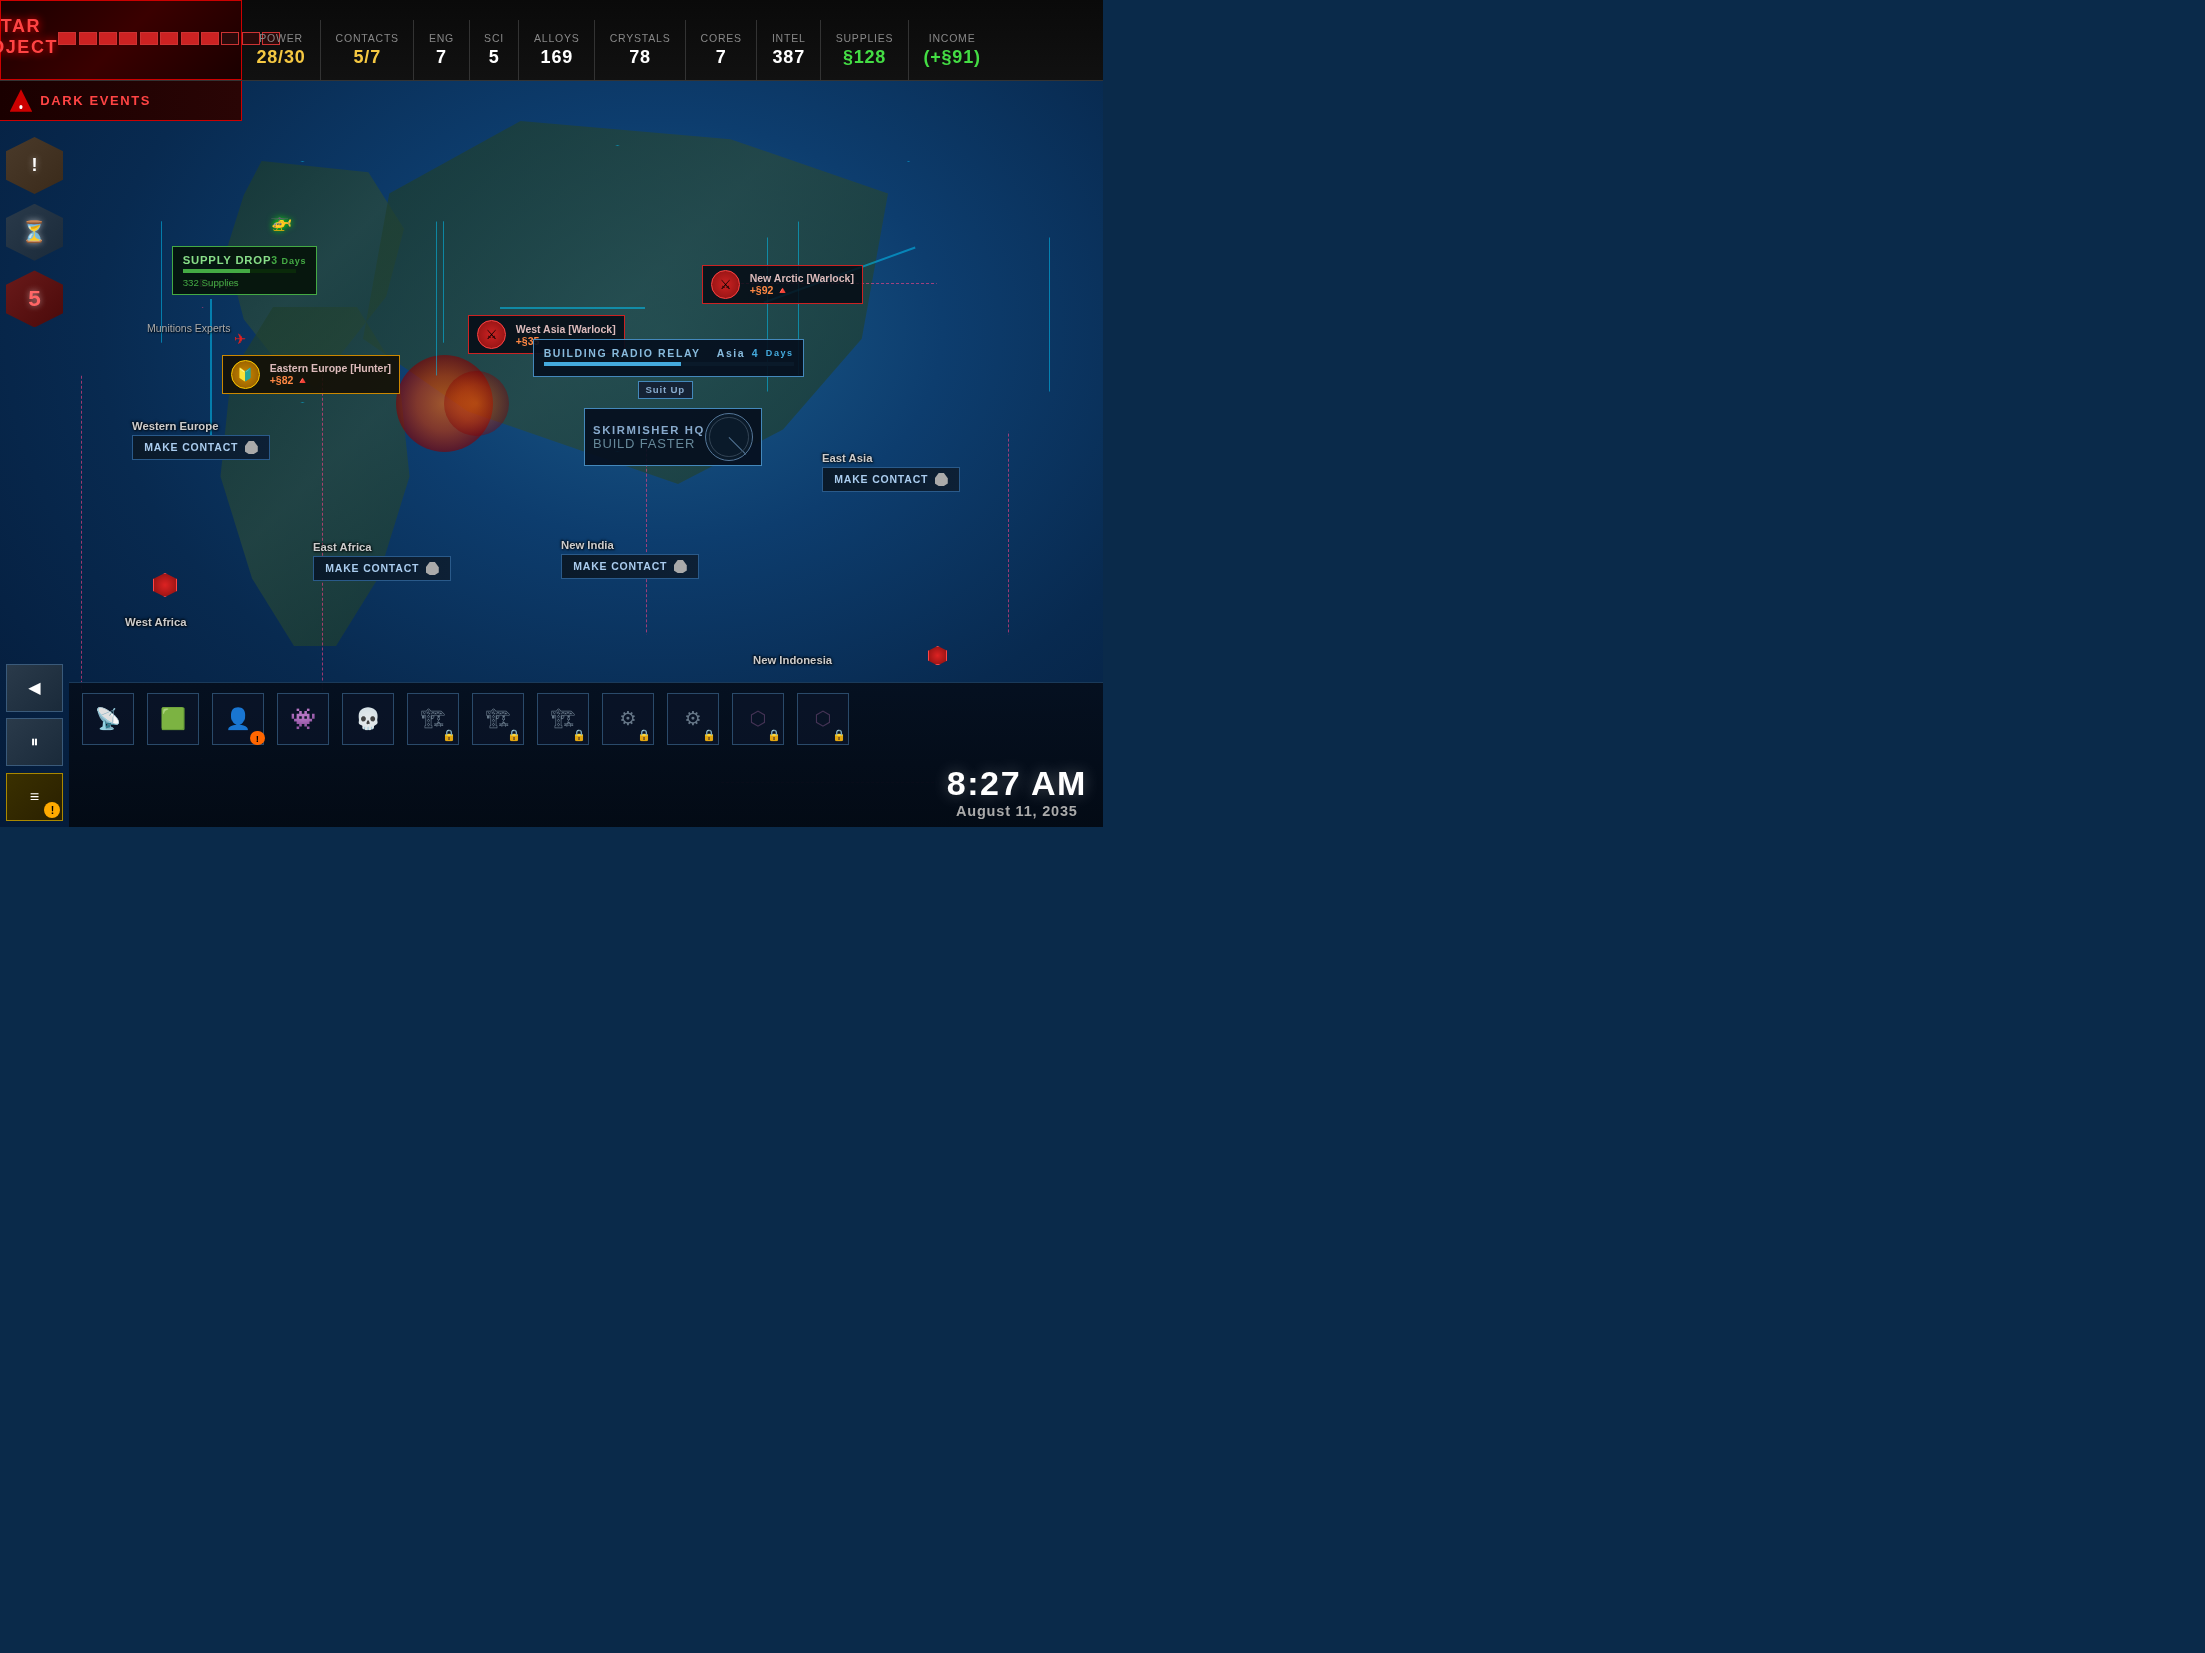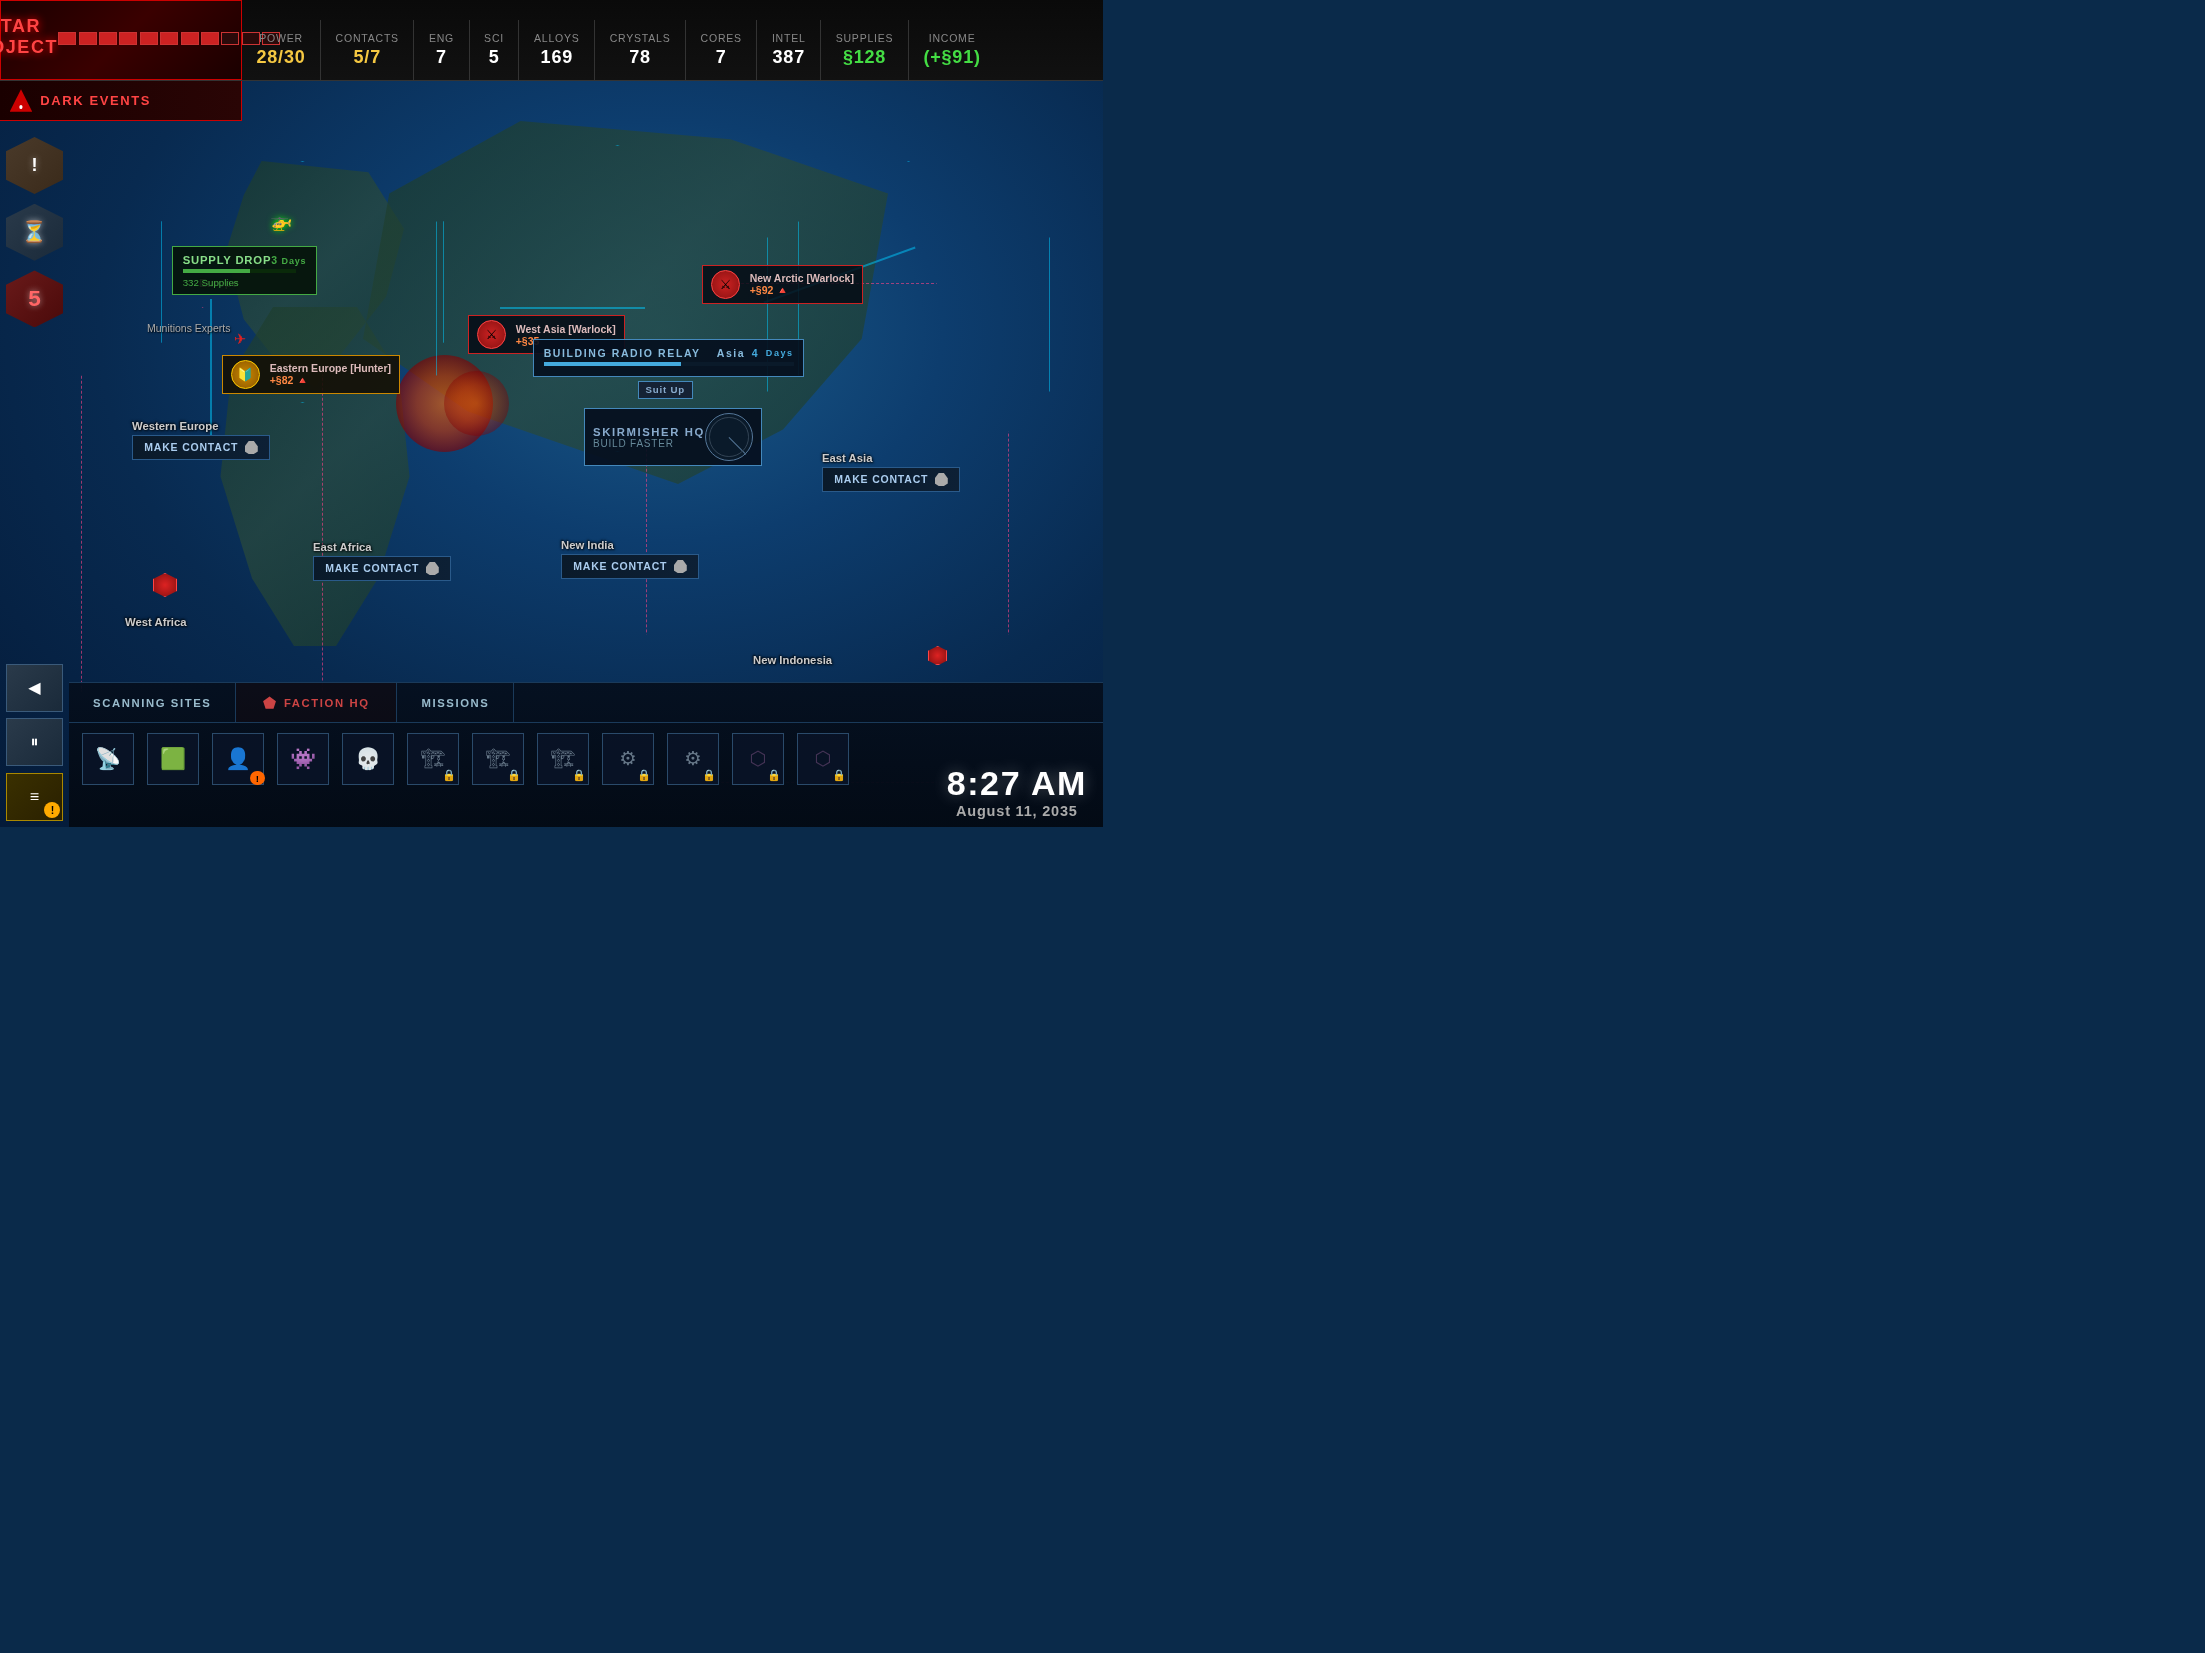--- a/index.html
+++ b/index.html
@@ -367,21 +367,21 @@
 
     .skirmisher-info-title {
       color: #88aacc;
       font-size: 11.3px;
       font-weight: bold;
       letter-spacing: 1.6px;
     }
 
     .skirmisher-info-sub {
       color: #668899;
-      font-size: 10px;
+      font-size: 13px;
       letter-spacing: 0.8px;
     }
 
     
     #bottom-bar {
       position: absolute;
       bottom: 0;
       left: 69px;
       right: 0;
       height: 145px;
@@ -822,28 +822,20 @@
   <div style="width:24px; height:24px; background:radial-gradient(circle, #dd2222 0%, #881111 100%); border:1.6px solid #ff4444; clip-path:polygon(50% 0%, 100% 25%, 100% 75%, 50% 100%, 0% 75%, 0% 25%);"></div>
 </div>
 <div style="position:absolute; top:646px; left:928px; z-index:55;">
   <div style="width:19.4px; height:19.4px; background:radial-gradient(circle, #dd2222 0%, #881111 100%); border:1.6px solid #ff4444; clip-path:polygon(50% 0%, 100% 25%, 100% 75%, 50% 100%, 0% 75%, 0% 25%);"></div>
 </div>
 
 <div style="position:absolute; top:210px; left:270px; z-index:55; color:#44dd44; font-size:18px; text-shadow:0 0 6.5px #00ff00;">🚁</div>
 <div style="position:absolute; top:331px; left:234px; z-index:55; color:#dd2222; font-size:14.5px;">✈</div>
 
 <div id="bottom-bar">
-  <div id="bottom-tabs">
-    <div class="bottom-tab">SCANNING SITES</div>
-    <div class="bottom-tab faction-hq">
-      <span style="color:#cc4444; margin-right:6.5px; font-size:14.5px;">⬟</span>
-      <span>FACTION HQ</span>
-    </div>
-    <div class="bottom-tab">MISSIONS</div>
-  </div>
   <div id="bottom-icons-row">
 
     <div class="bottom-icon">
       <span style="color:#aaccee; font-size:21px;">📡</span>
     </div>
 
     <div class="bottom-icon">
       <span style="color:#44dd44; font-size:21px;">🟩</span>
     </div>
 

